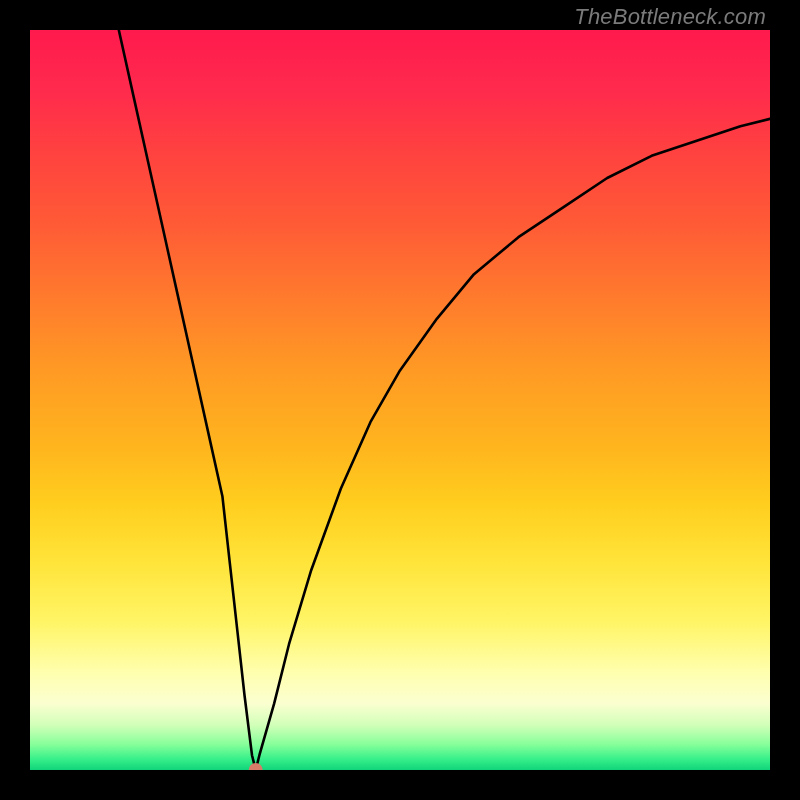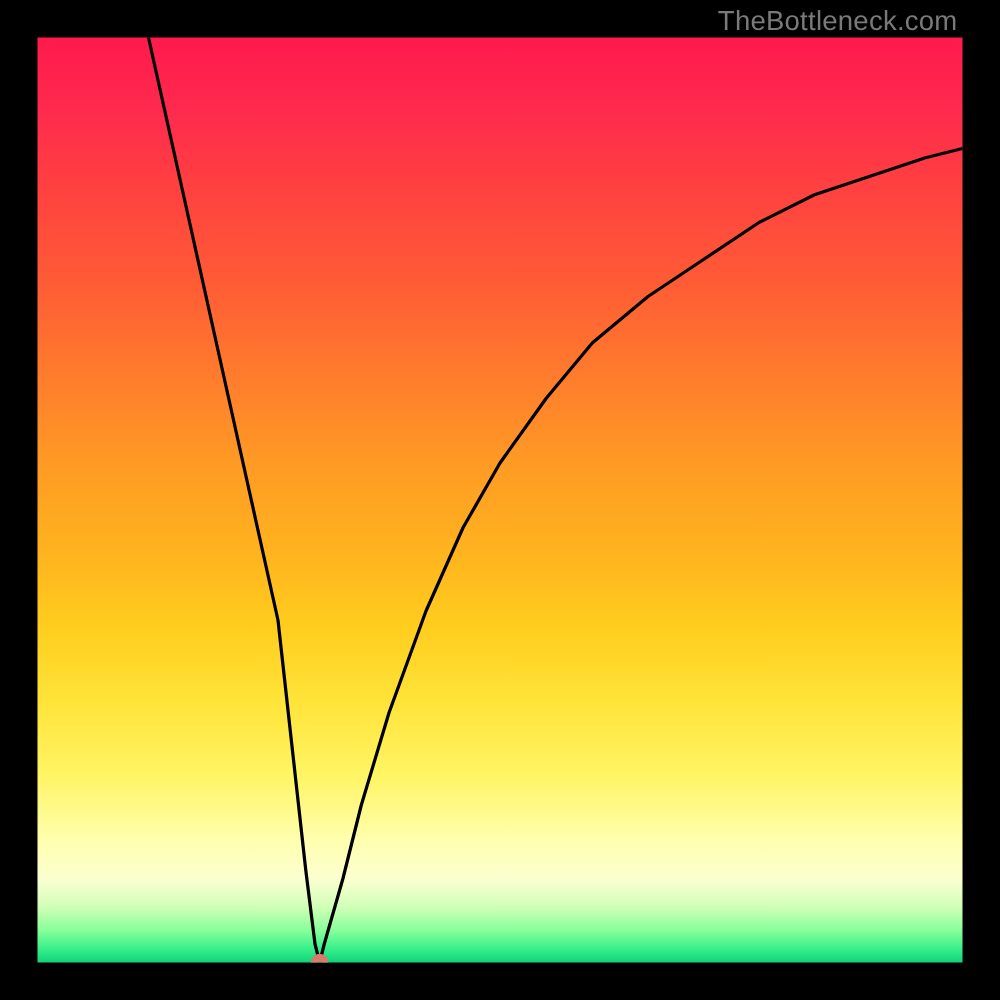--- a/index.html
+++ b/index.html
@@ -49,20 +49,21 @@
     height: 740px;
   }
   .watermark {
     position: absolute;
     top: 4px;
     right: 34px;
     color: #7a7a7a;
     font-size: 22px;
     letter-spacing: 0.2px;
     font-weight: 500;
+    font-style: italic;
   }
 </style>
 </head>
 <body>
 
 <div class="chart-container">
   <div class="plot-area">
     <svg class="curve-svg" viewBox="0 0 100 100" preserveAspectRatio="none">
       <path fill="none" stroke="#000" stroke-width="0.35" stroke-linejoin="round" stroke-linecap="round" d="M12.00 0.00 L14.00 9.00 L16.00 18.00 L18.00 27.00 L20.00 36.00 L22.00 45.00 L24.00 54.00 L26.00 63.00 L27.00 72.00 L28.00 81.00 L29.00 90.00 L30.00 98.00 L30.50 100.00 L31.00 98.00 L33.00 91.00 L35.00 83.00 L38.00 73.00 L42.00 62.00 L46.00 53.00 L50.00 46.00 L55.00 39.00 L60.00 33.00 L66.00 28.00 L72.00 24.00 L78.00 20.00 L84.00 17.00 L90.00 15.00 L96.00 13.00 L100.00 12.00"></path>
       <circle cy="100" r="0.9459459459459459" fill="#d87c6a" cx="30.5"></circle>

